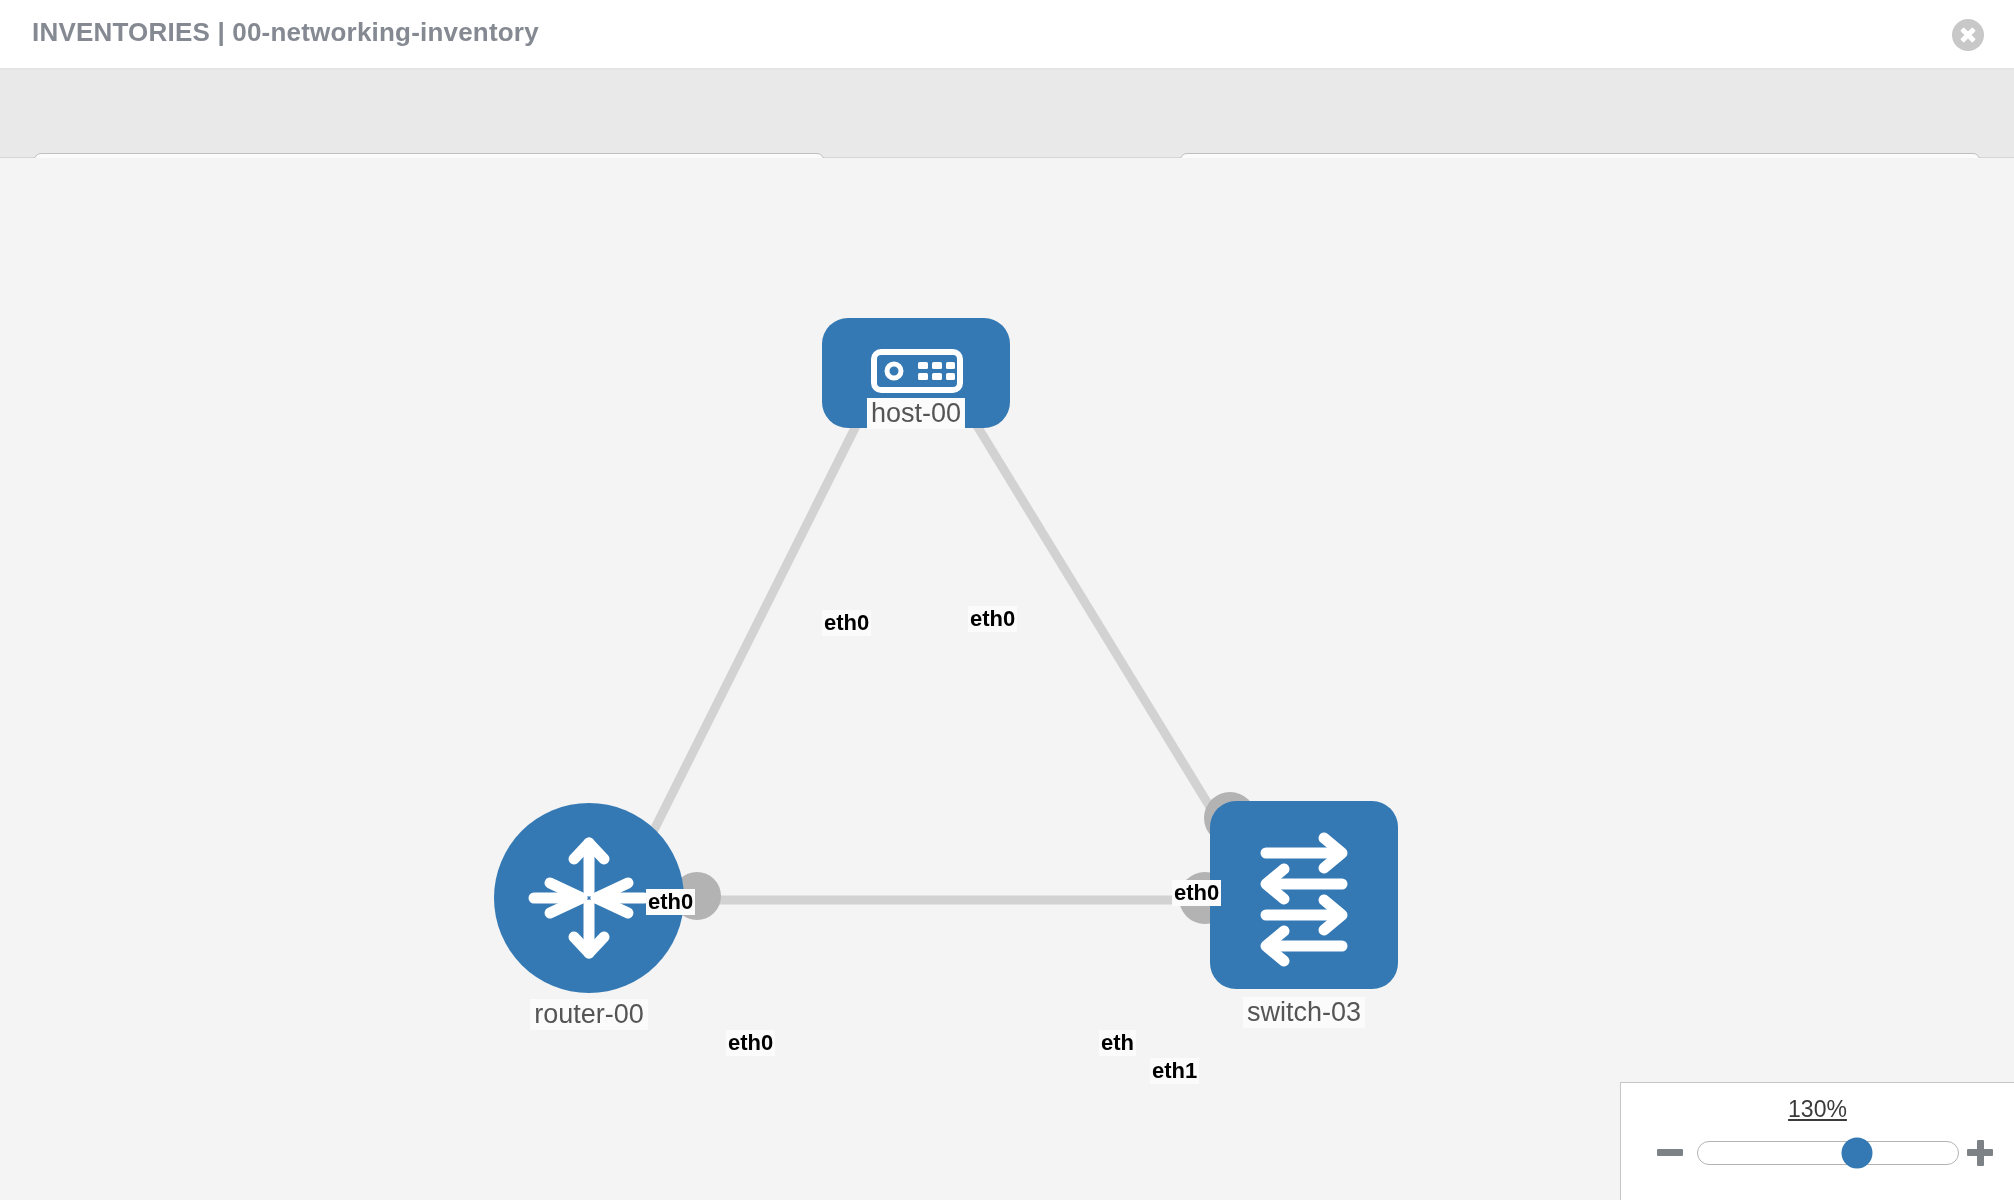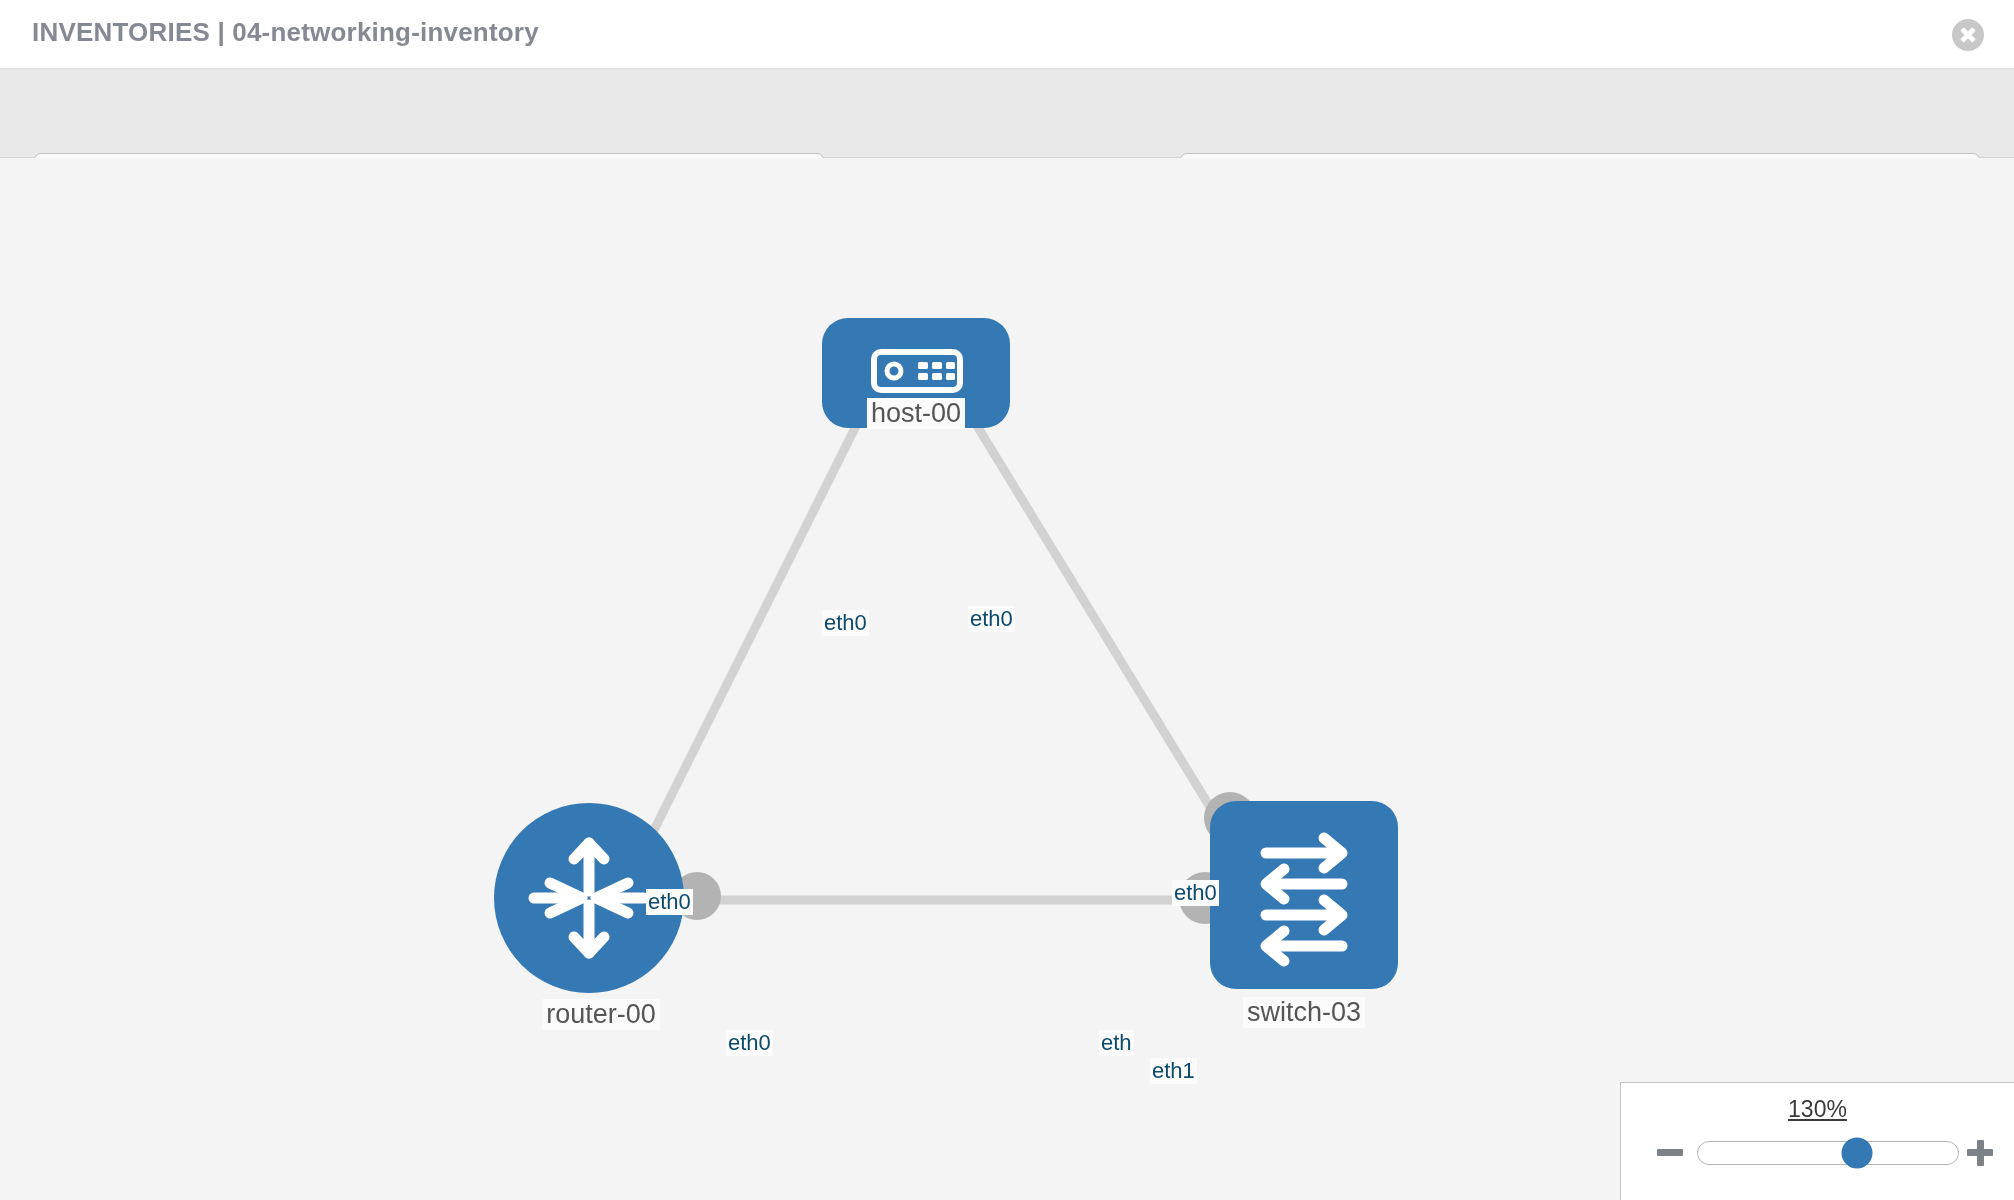--- a/index.html
+++ b/index.html
@@ -151,31 +151,32 @@
     position: absolute;
     left: 50%;
     transform: translateX(-50%);
     font-size: 27px;
     color: #555555;
     background: #fbfbfb;
     padding: 0 4px;
     white-space: nowrap;
   }
   #node-host .node-label   { top: 80px; }
-  #node-router .node-label { top: 196px; margin-left: 12px; }
+  #node-router .node-label { top: 196px; }
   #node-switch .node-label { top: 196px; }
 
   
   .edge-label {
     position: absolute;
     font-size: 22px;
-    color: #0c4a6e;
+    color: #000000;
     background: #fbfbfb;
     padding: 0 2px;
     white-space: nowrap;
+    font-weight: bold;
   }
 
   
   .zoom-panel {
     position: absolute;
     left: 1620px; top: 1082px;
     width: 394px; height: 118px;
     background: #ffffff;
     border-top: 1px solid #c6c6c6;
     border-left: 1px solid #c6c6c6;
@@ -237,21 +238,21 @@
     background: #3479b4;
     cursor: grab;
   }
 </style>
 </head>
 <body>
 
 <div id="app">
 
   <div class="header">
-    <div class="header-title">INVENTORIES | 04-networking-inventory</div>
+    <div class="header-title">INVENTORIES | 00-networking-inventory</div>
     <div class="close-btn"></div>
   </div>
 
   <div class="toolbar">
 
     <div class="select-box" id="actions-select">
       <span class="sel-text">ACTIONS</span>
       <span class="caret"></span>
     </div>
 

